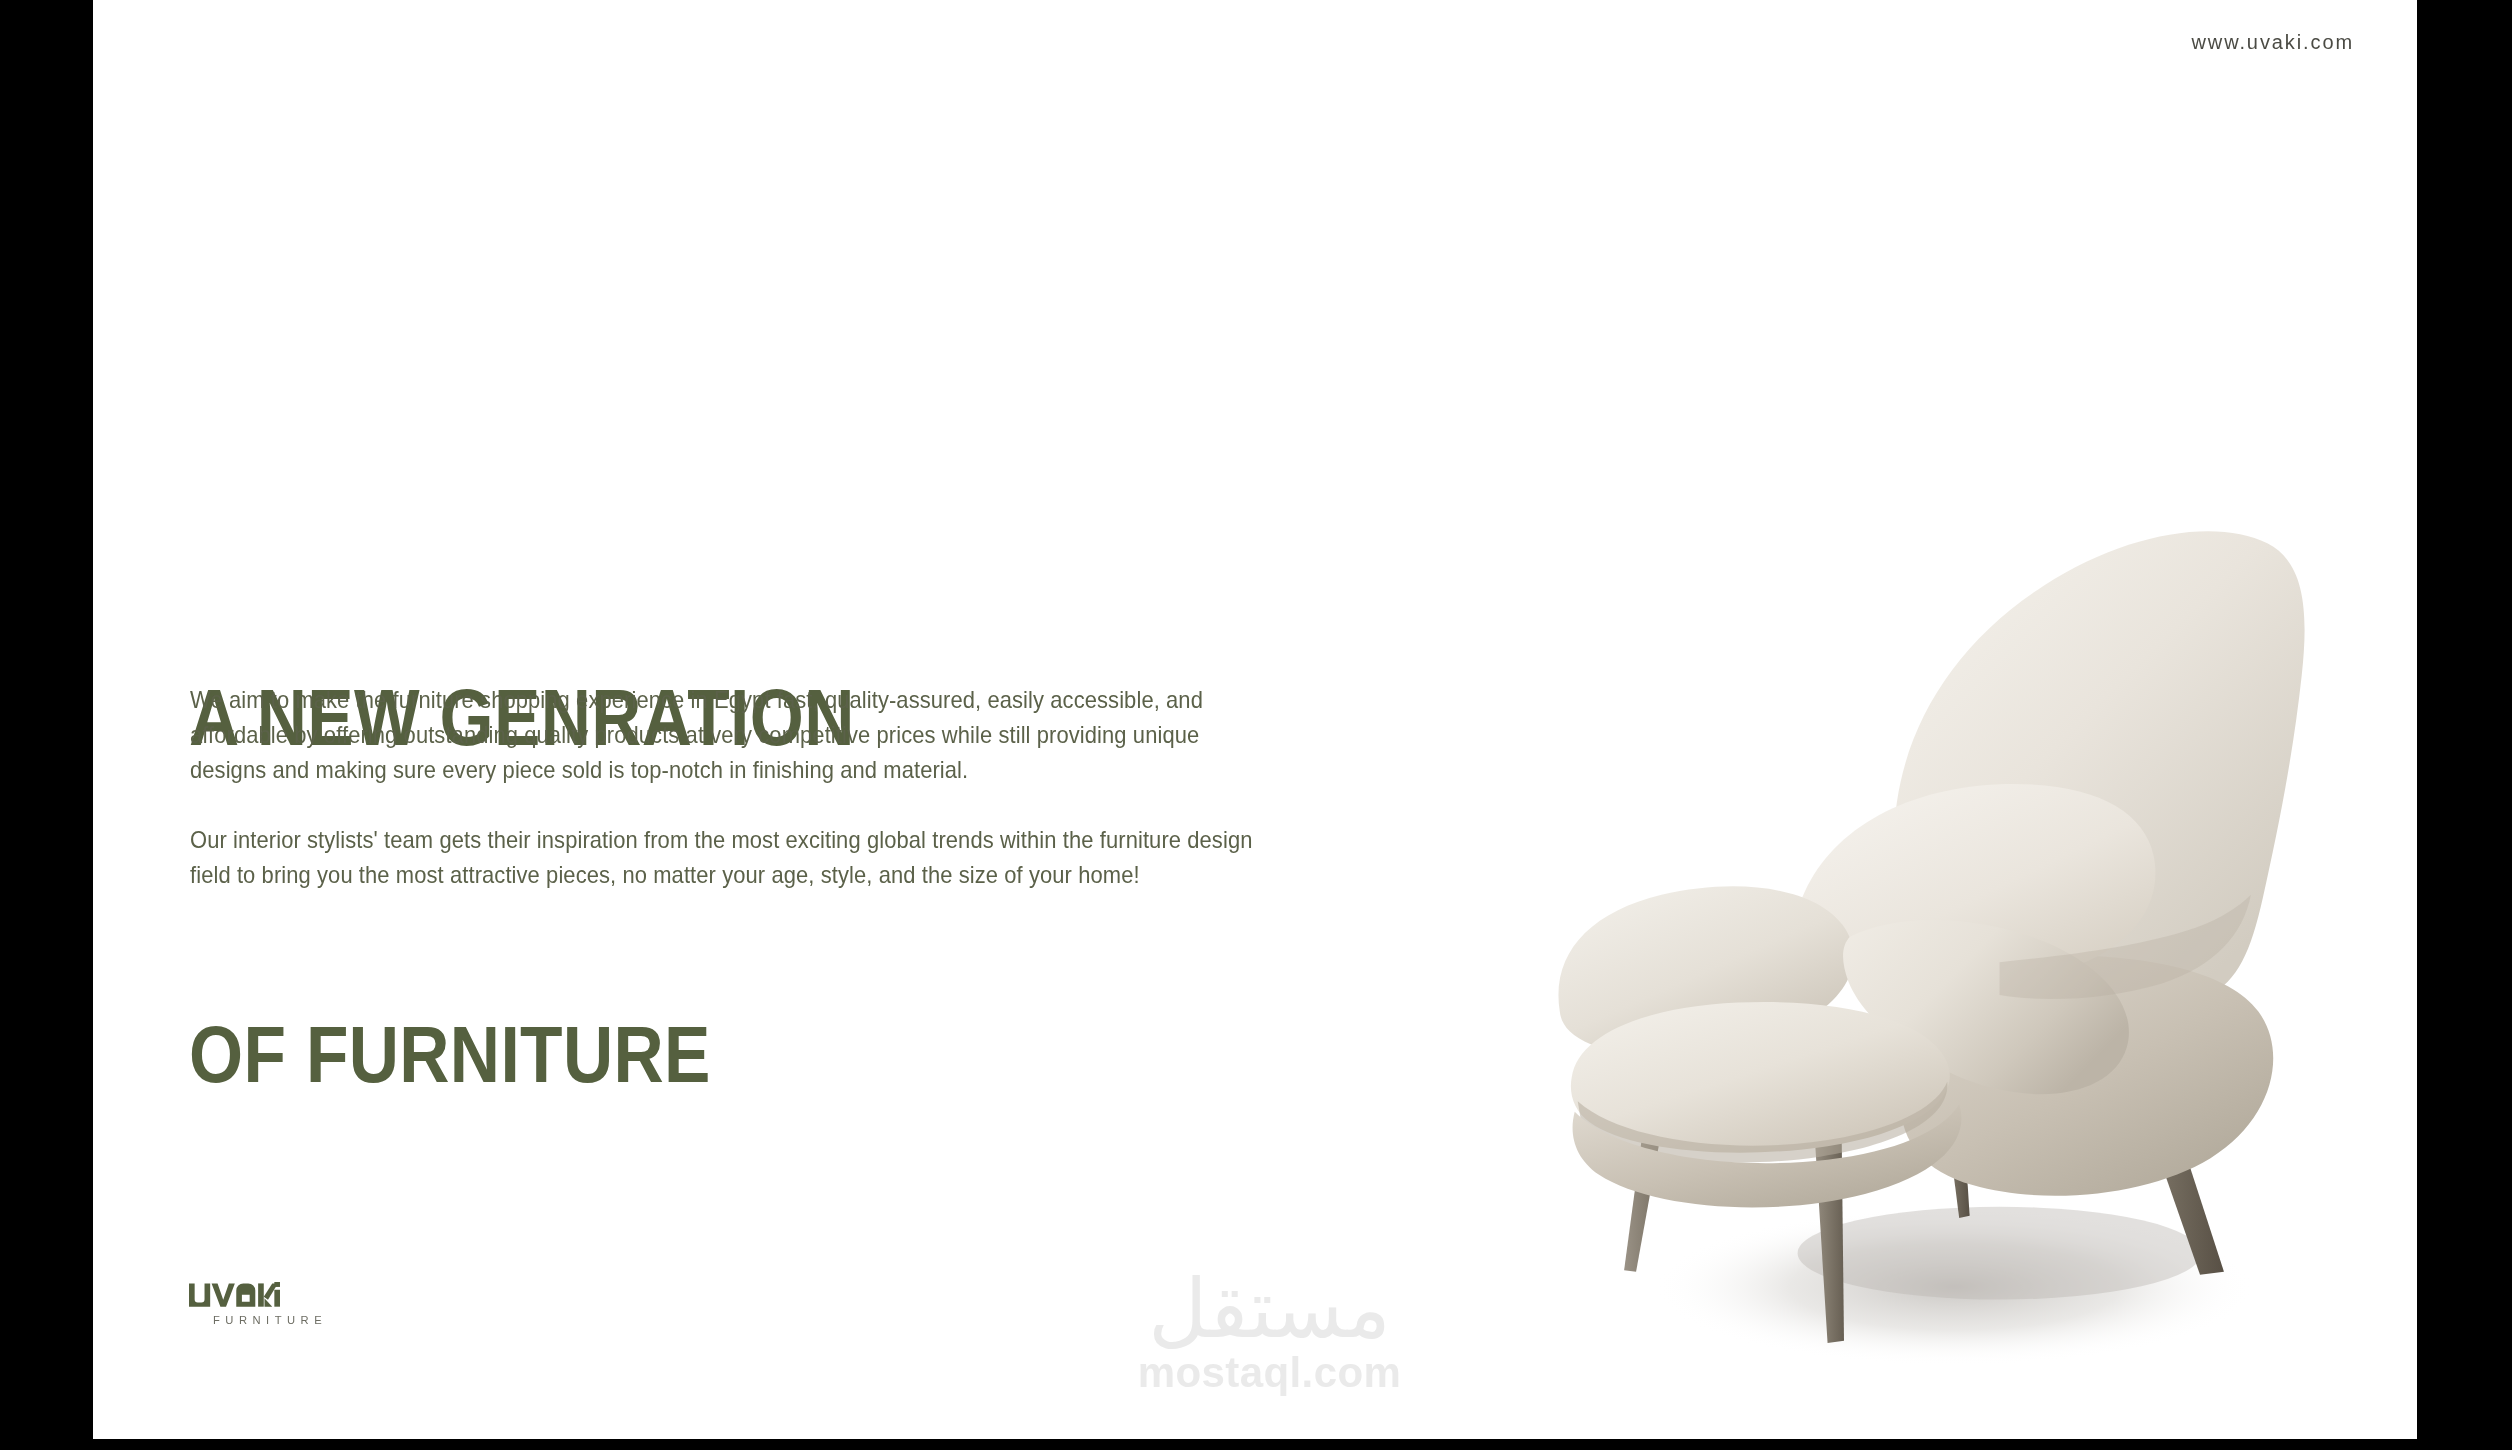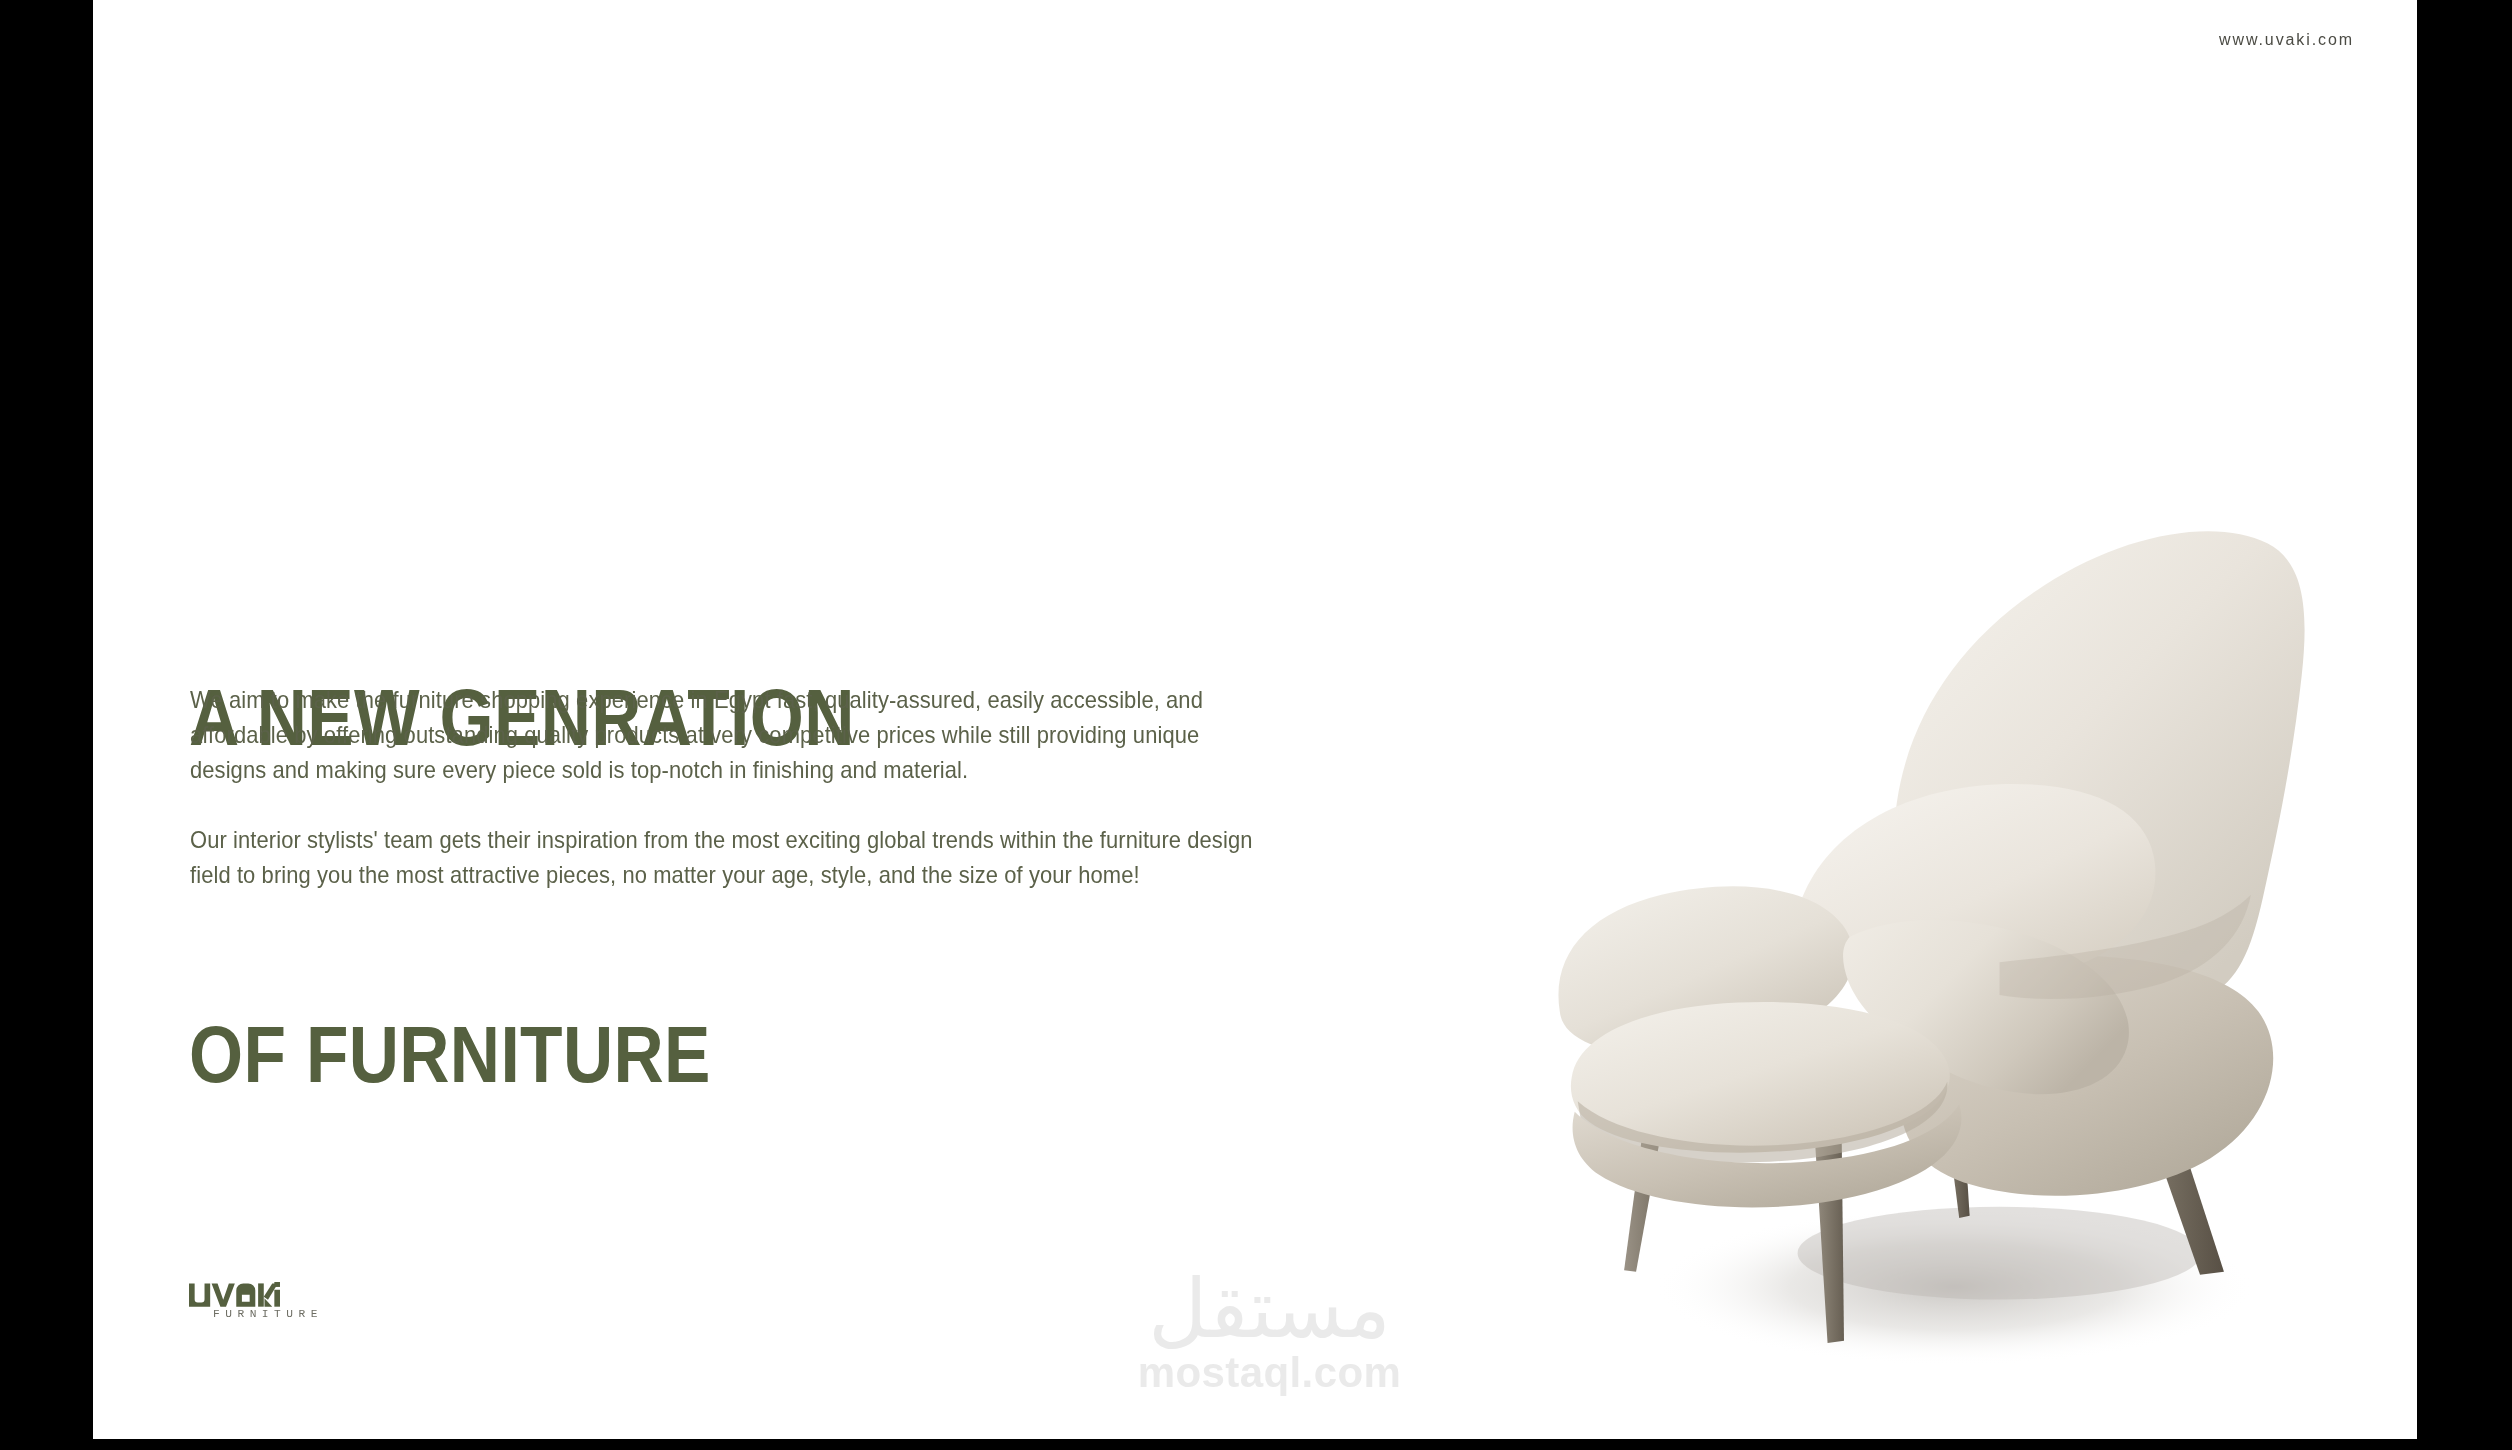--- a/index.html
+++ b/index.html
@@ -39,21 +39,21 @@
     height: 1439px;
     background: #ffffff;
     overflow: hidden;
   }
 
   
   .site-url {
     position: absolute;
     right: 63px;
     top: 31px;
-    font-size: 16px;
+    font-size: 20px;
     letter-spacing: 1.9px;
     color: #4b4b44;
     font-family: "Liberation Sans", sans-serif;
     white-space: nowrap;
   }
 
   
   .headline {
     position: absolute;
     left: 96px;
@@ -93,25 +93,26 @@
     left: 96px;
     top: 1282px;
     width: 194px;
   }
   .logo-mark {
     display: block;
     width: 91px;
     height: auto;
   }
   .logo-sub {
+    margin-top: 6px;
     margin-left: 24px;
     font-size: 11.2px;
     letter-spacing: 5.5px;
     color: #6d6d63;
-    font-family: Liberation Mono, monospace;
+    font-family: Liberation Sans, sans-serif;
     font-weight: 400;
   }
 
   
   .watermark {
     position: absolute;
     left: 1012px;
     top: 1271px;
     width: 329px;
     text-align: center;

